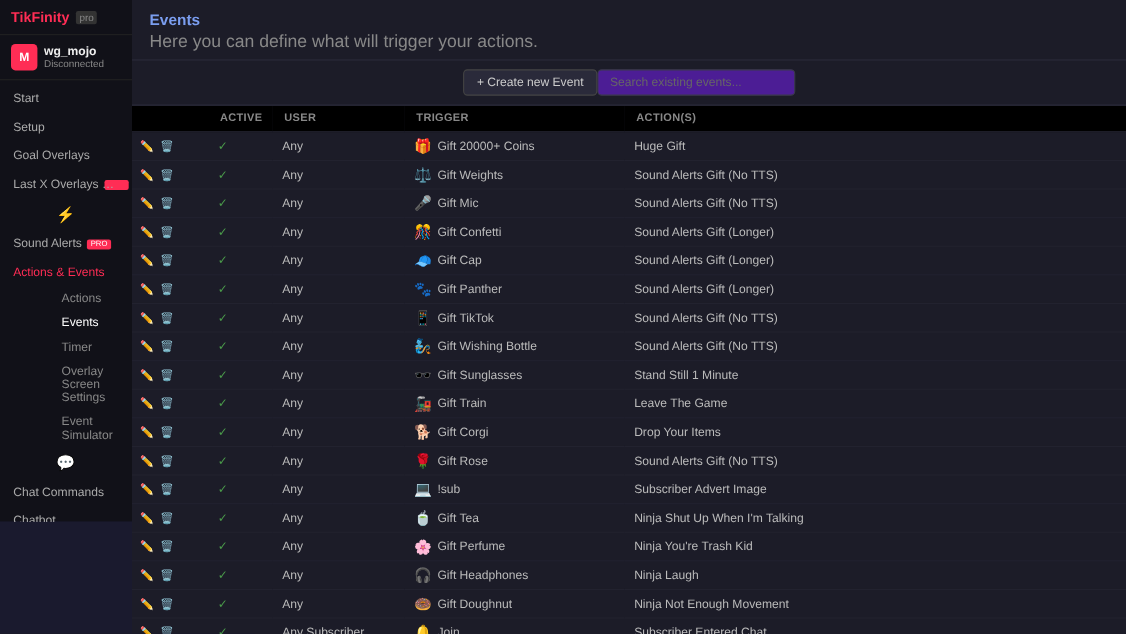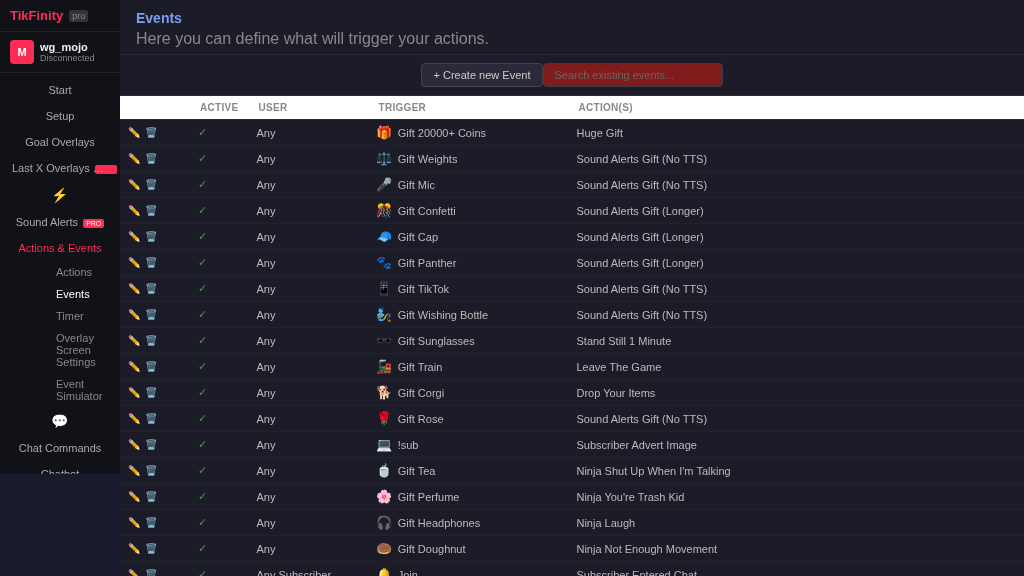--- a/index.html
+++ b/index.html
@@ -91,21 +91,20 @@
     .sidebar-nav::-webkit-scrollbar-thumb { background: #444; }
 
     .nav-item {
       padding: 7px 12px;
       cursor: pointer;
       color: #aaa;
       font-size: 11px;
       white-space: nowrap;
       overflow: hidden;
       text-overflow: ellipsis;
-      text-align: center;
     }
     .nav-item.active-section { color: #ff2d55; }
 
     .nav-sub-item {
       padding: 5px 20px;
       cursor: pointer;
       color: #888;
       font-size: 11px;
       margin-left: 36px;
     }
@@ -171,21 +170,21 @@
       padding: 5px 12px;
       border-radius: 4px;
       cursor: pointer;
       font-size: 11px;
       display: flex;
       align-items: center;
       gap: 4px;
     }
 
     .search-input {
-      background: #7f1d1d;
+      background: #4c1d95;
       border: 1px solid #3a3a4a;
       color: #aaa;
       padding: 5px 10px;
       border-radius: 4px;
       font-size: 11px;
       width: 180px;
     }
 
     .search-input::placeholder { color: #666; }
 
@@ -198,21 +197,21 @@
     .table-container::-webkit-scrollbar { width: 4px; }
     .table-container::-webkit-scrollbar-track { background: #1a1a28; }
     .table-container::-webkit-scrollbar-thumb { background: #444; }
 
     table {
       width: 100%;
       border-collapse: collapse;
     }
 
     thead tr {
-      background: #ffffff;
+      background: #000000;
       border-bottom: 1px solid #2a2a3a;
       padding-left: 16px;
     }
 
     thead th {
       padding: 6px 10px;
       text-align: left;
       color: #888;
       font-size: 10px;
       font-weight: 600;

